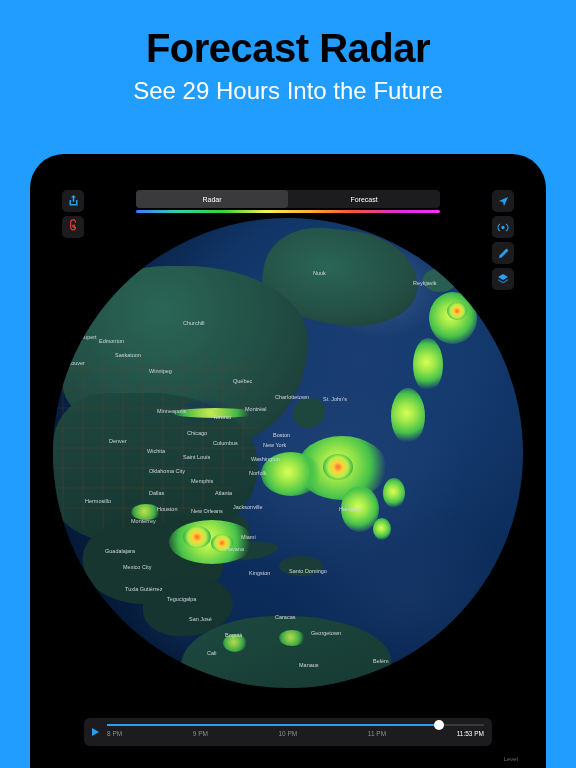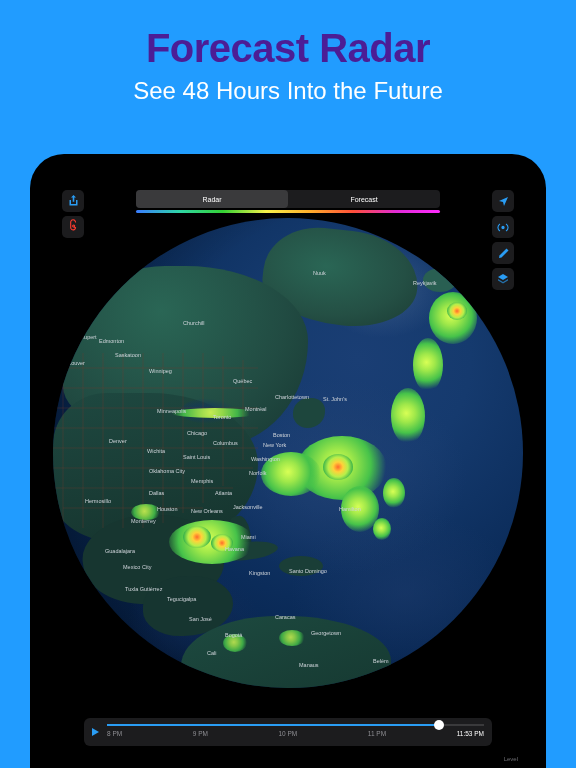--- a/index.html
+++ b/index.html
@@ -5,21 +5,21 @@
   * { margin: 0; padding: 0; box-sizing: border-box; }
   html, body { width: 576px; height: 768px; overflow: hidden; }
   body {
     background: #219CFF;
     font-family: -apple-system, BlinkMacSystemFont, "Helvetica Neue", sans-serif;
     display: flex;
     flex-direction: column;
     align-items: center;
   }
   .promo-title {
-    color: #4c1d95;
+    color: #000000;
     font-size: 40px;
     font-weight: 800;
     letter-spacing: -0.5px;
     margin-top: 26px;
     text-align: center;
   }
   .promo-subtitle {
     color: #fff;
     font-size: 24px;
     font-weight: 500;
@@ -288,21 +288,21 @@
     right: 6px; bottom: 6px;
     font-size: 6px;
     color: #6e6e73;
     z-index: 40;
   }
 </style>
 </head>
 <body>
 
 <div class="promo-title">Forecast Radar</div>
-<div class="promo-subtitle">See 48 Hours Into the Future</div>
+<div class="promo-subtitle">See 29 Hours Into the Future</div>
 
 <div class="device">
   <div class="screen">
 
     <div class="seg-wrap">
       <div class="seg active">Radar</div>
       <div class="seg">Forecast</div>
     </div>
     <div class="gradient-bar"></div>
 

